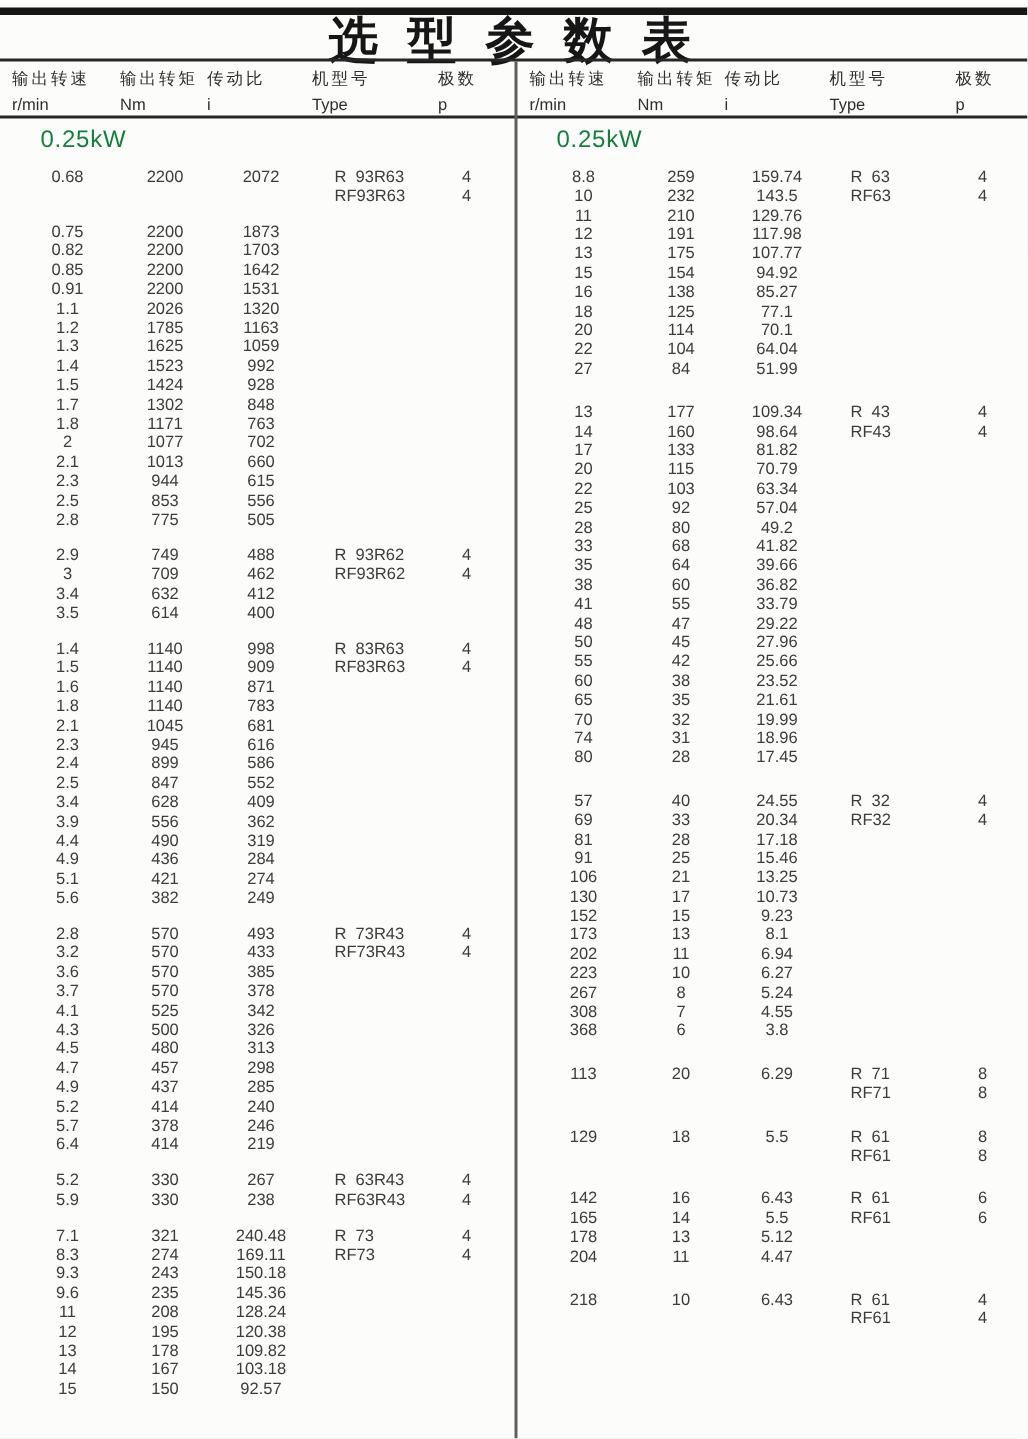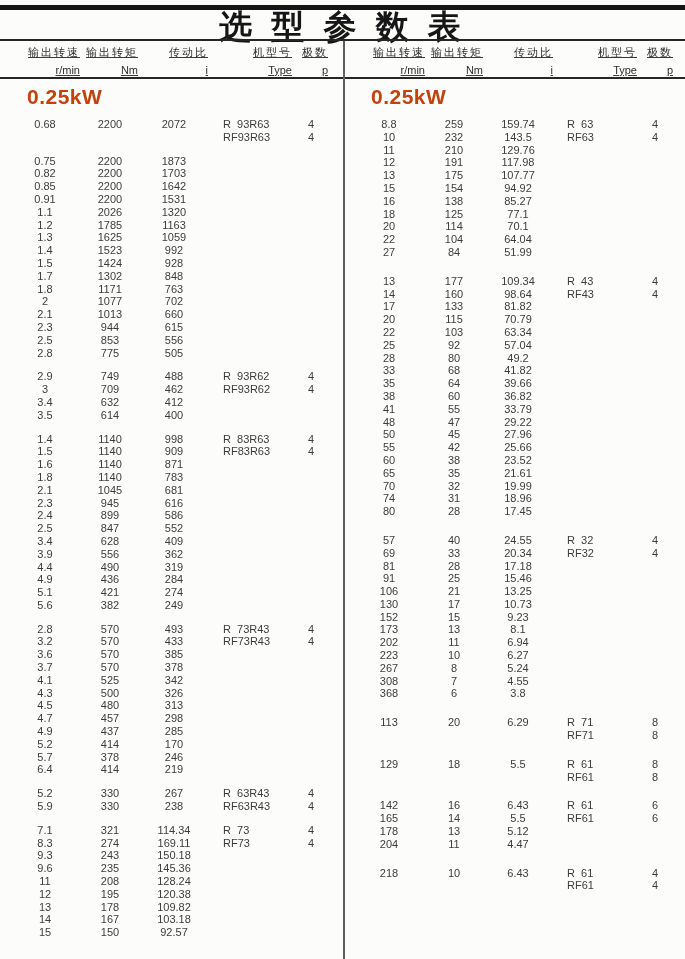--- a/index.html
+++ b/index.html
@@ -12,28 +12,28 @@
   .page-title { position:absolute; top:5px;  left:0; right:0; text-align:center;
                 font-size:33px; font-weight:bold; letter-spacing:5px; color:#161616; }
   .title-rule { position:absolute; top:39px; left:0; right:0; height:2px; background:#262626; }
   .header-rule{ position:absolute; top:77px; left:0; right:0; height:2px; background:#262626; }
   .v-divider  { position:absolute; top:41px; bottom:0; left:343px; width:2px; background:#5e5e5e; }
 
   .col-header { position:absolute; top:42px; width:334px; display:grid;
                 grid-template-columns:72px 58px 70px 84px 36px; padding-left:8px; }
   .col-header.right { left:345px; }
   .col-header.left  { left:0; }
-  .hcell { text-align:right;text-decoration:underline; }
+  .hcell { text-align:left; }
   .hzh { font-size:11px; color:#2e2e2e; letter-spacing:2px; margin-top:3px; white-space:nowrap; }
   .hun { font-size:11px; color:#2e2e2e; margin-top:4px; }
 
   .panel { position:absolute; top:80px; width:340px; }
   .panel[data-panel="0"] { left:1px; }
   .panel[data-panel="1"] { left:345px; }
-  .power { font-size:21px; font-weight:bold; color:#c2410c; margin:5px 0 9px 26px; letter-spacing:0.5px; }
+  .power { font-size:16px; font-weight:normal; color:#15803d; margin:5px 0 9px 26px; letter-spacing:0.5px; }
   .group { margin-bottom:11px; }
   .panel[data-panel="1"] .group { margin-bottom:16px; }
   .row { display:grid; grid-template-columns:72px 58px 70px 84px 36px; padding-left:8px;
          height:12.8px; line-height:12.8px; font-size:11px; color:#3c3c3c; }
   .c-speed,.c-torque,.c-ratio,.c-poles { text-align:center; }
   .c-model { text-align:left; padding-left:14px; white-space:pre; }
 </style>
 </head>
 <body>
 
@@ -413,21 +413,21 @@
         <div class="row">
           <span class="c-speed">4.9</span>
           <span class="c-torque">437</span>
           <span class="c-ratio">285</span>
           <span class="c-model"></span>
           <span class="c-poles"></span>
         </div>
         <div class="row">
           <span class="c-speed">5.2</span>
           <span class="c-torque">414</span>
-          <span class="c-ratio">170</span>
+          <span class="c-ratio">240</span>
           <span class="c-model"></span>
           <span class="c-poles"></span>
         </div>
         <div class="row">
           <span class="c-speed">5.7</span>
           <span class="c-torque">378</span>
           <span class="c-ratio">246</span>
           <span class="c-model"></span>
           <span class="c-poles"></span>
         </div>
@@ -452,21 +452,21 @@
           <span class="c-torque">330</span>
           <span class="c-ratio">238</span>
           <span class="c-model">RF63R43</span>
           <span class="c-poles">4</span>
         </div>
       </div>
       <div class="group">
         <div class="row">
           <span class="c-speed">7.1</span>
           <span class="c-torque">321</span>
-          <span class="c-ratio">114.34</span>
+          <span class="c-ratio">240.48</span>
           <span class="c-model">R  73</span>
           <span class="c-poles">4</span>
         </div>
         <div class="row">
           <span class="c-speed">8.3</span>
           <span class="c-torque">274</span>
           <span class="c-ratio">169.11</span>
           <span class="c-model">RF73</span>
           <span class="c-poles">4</span>
         </div>

